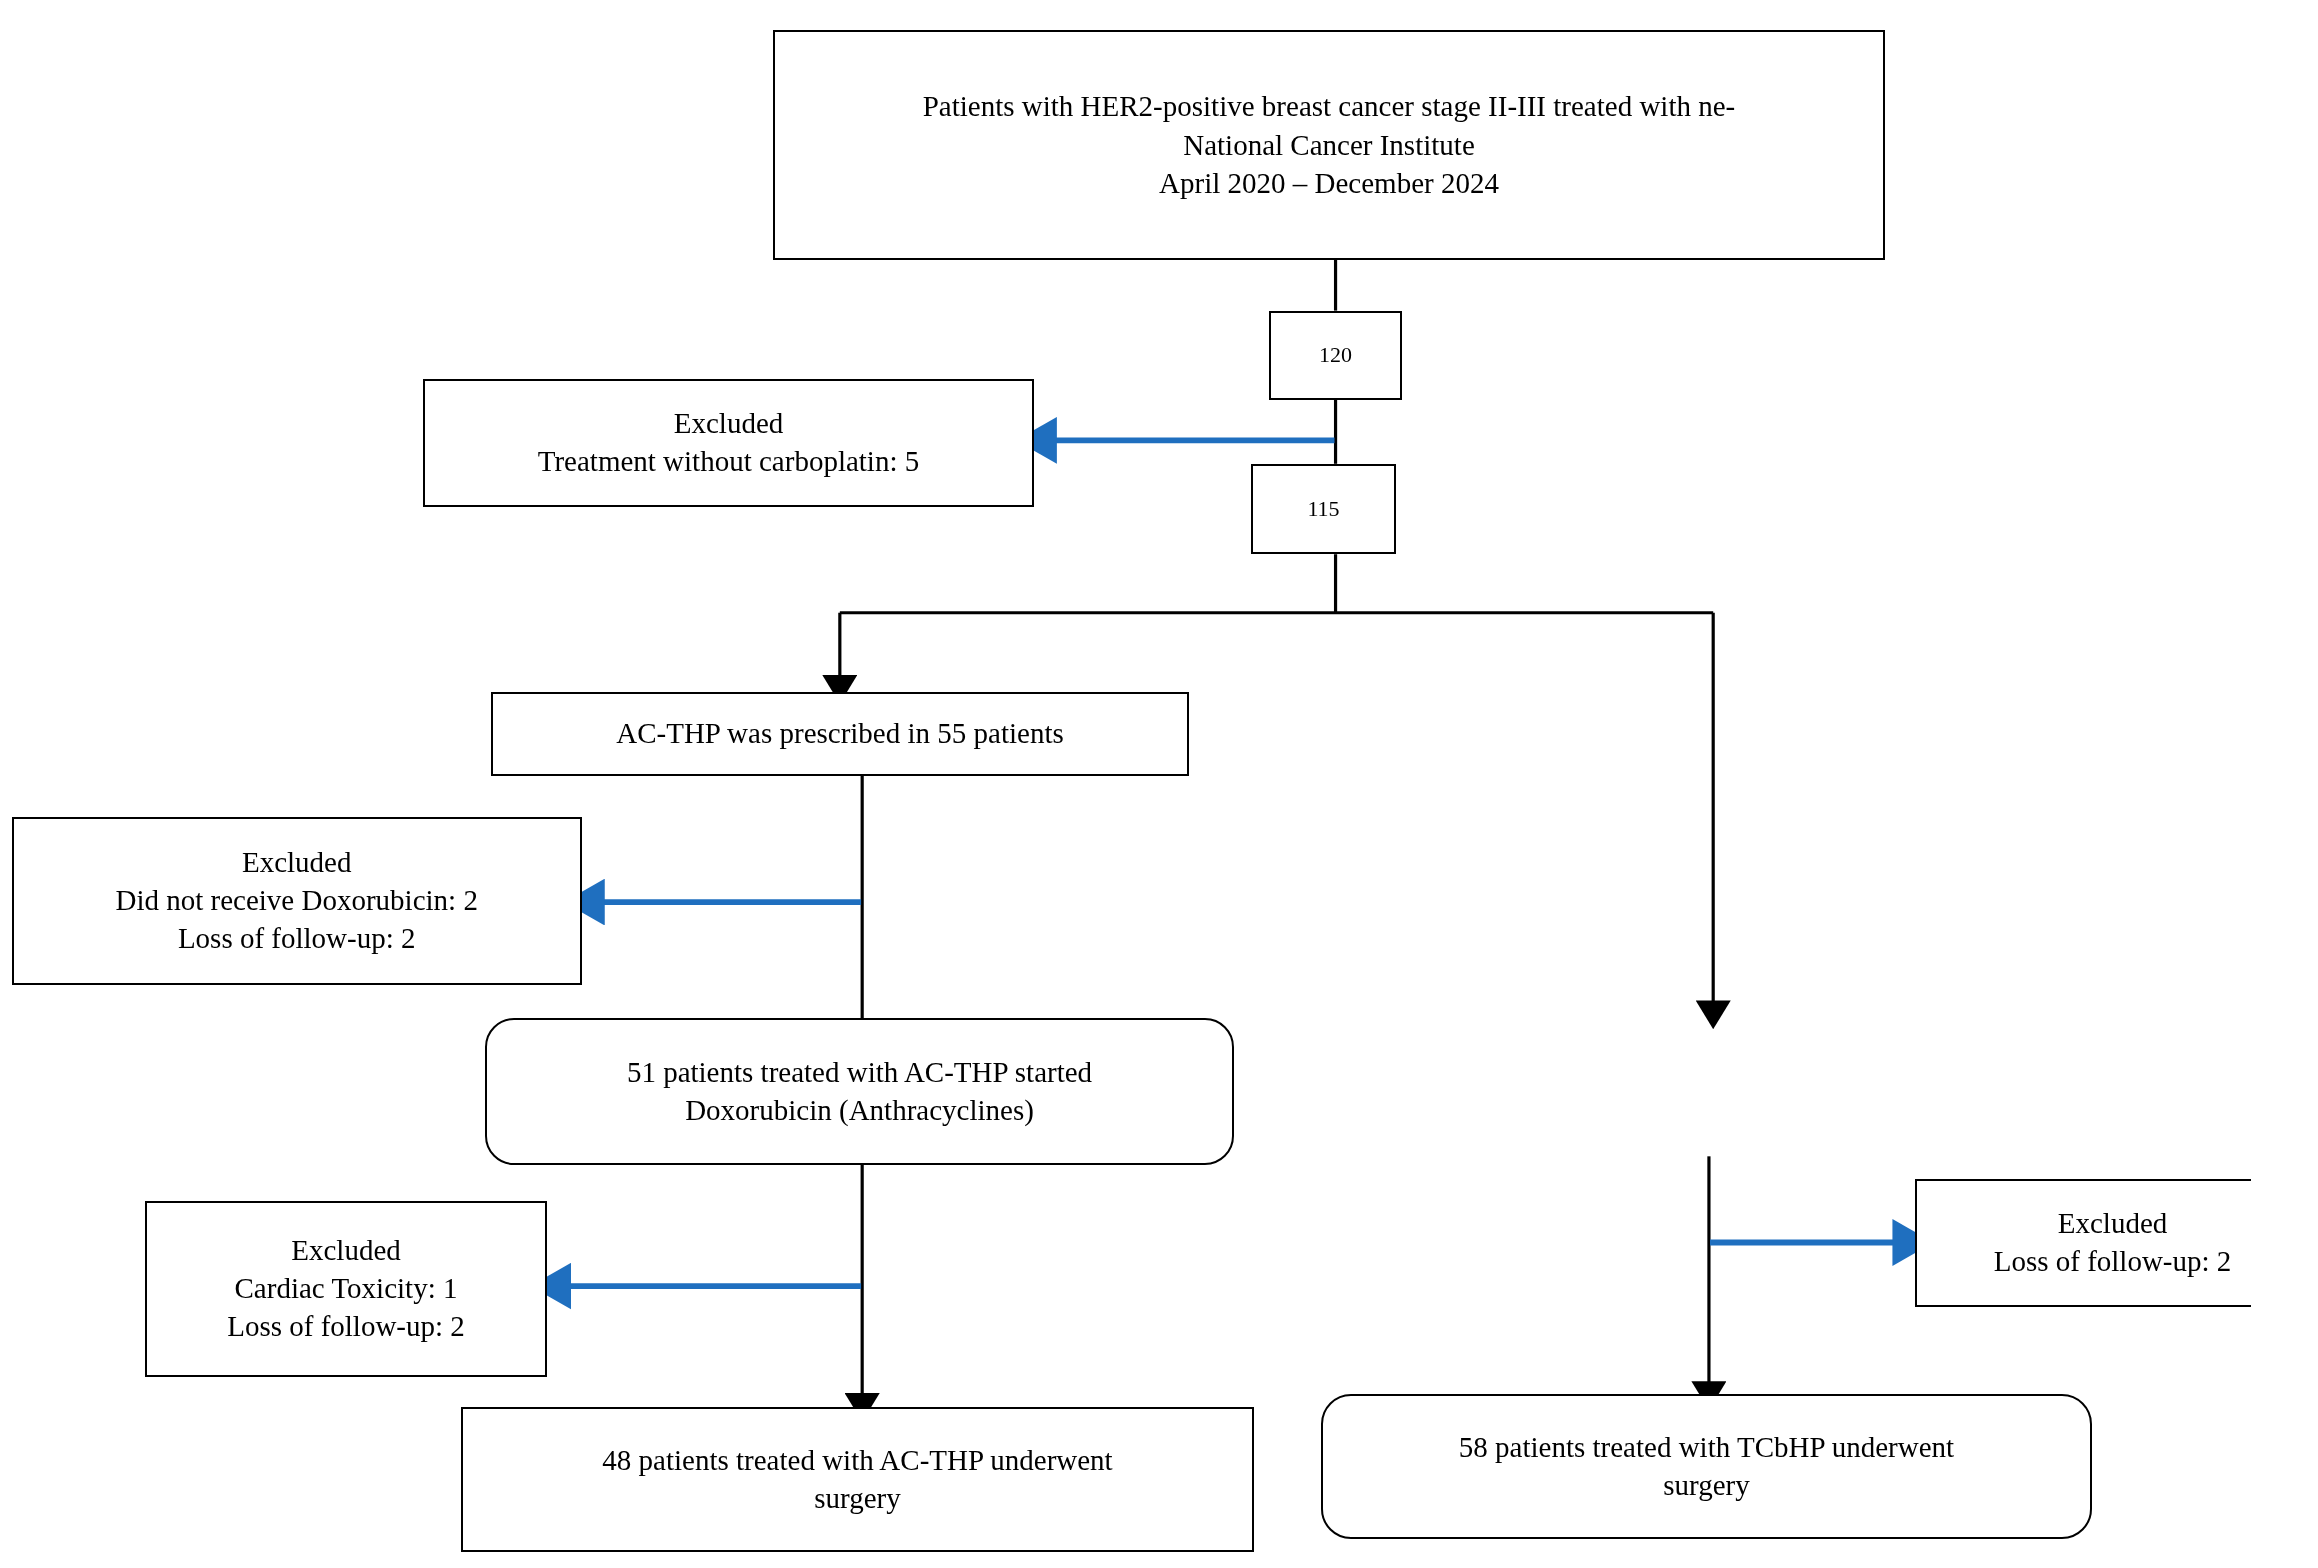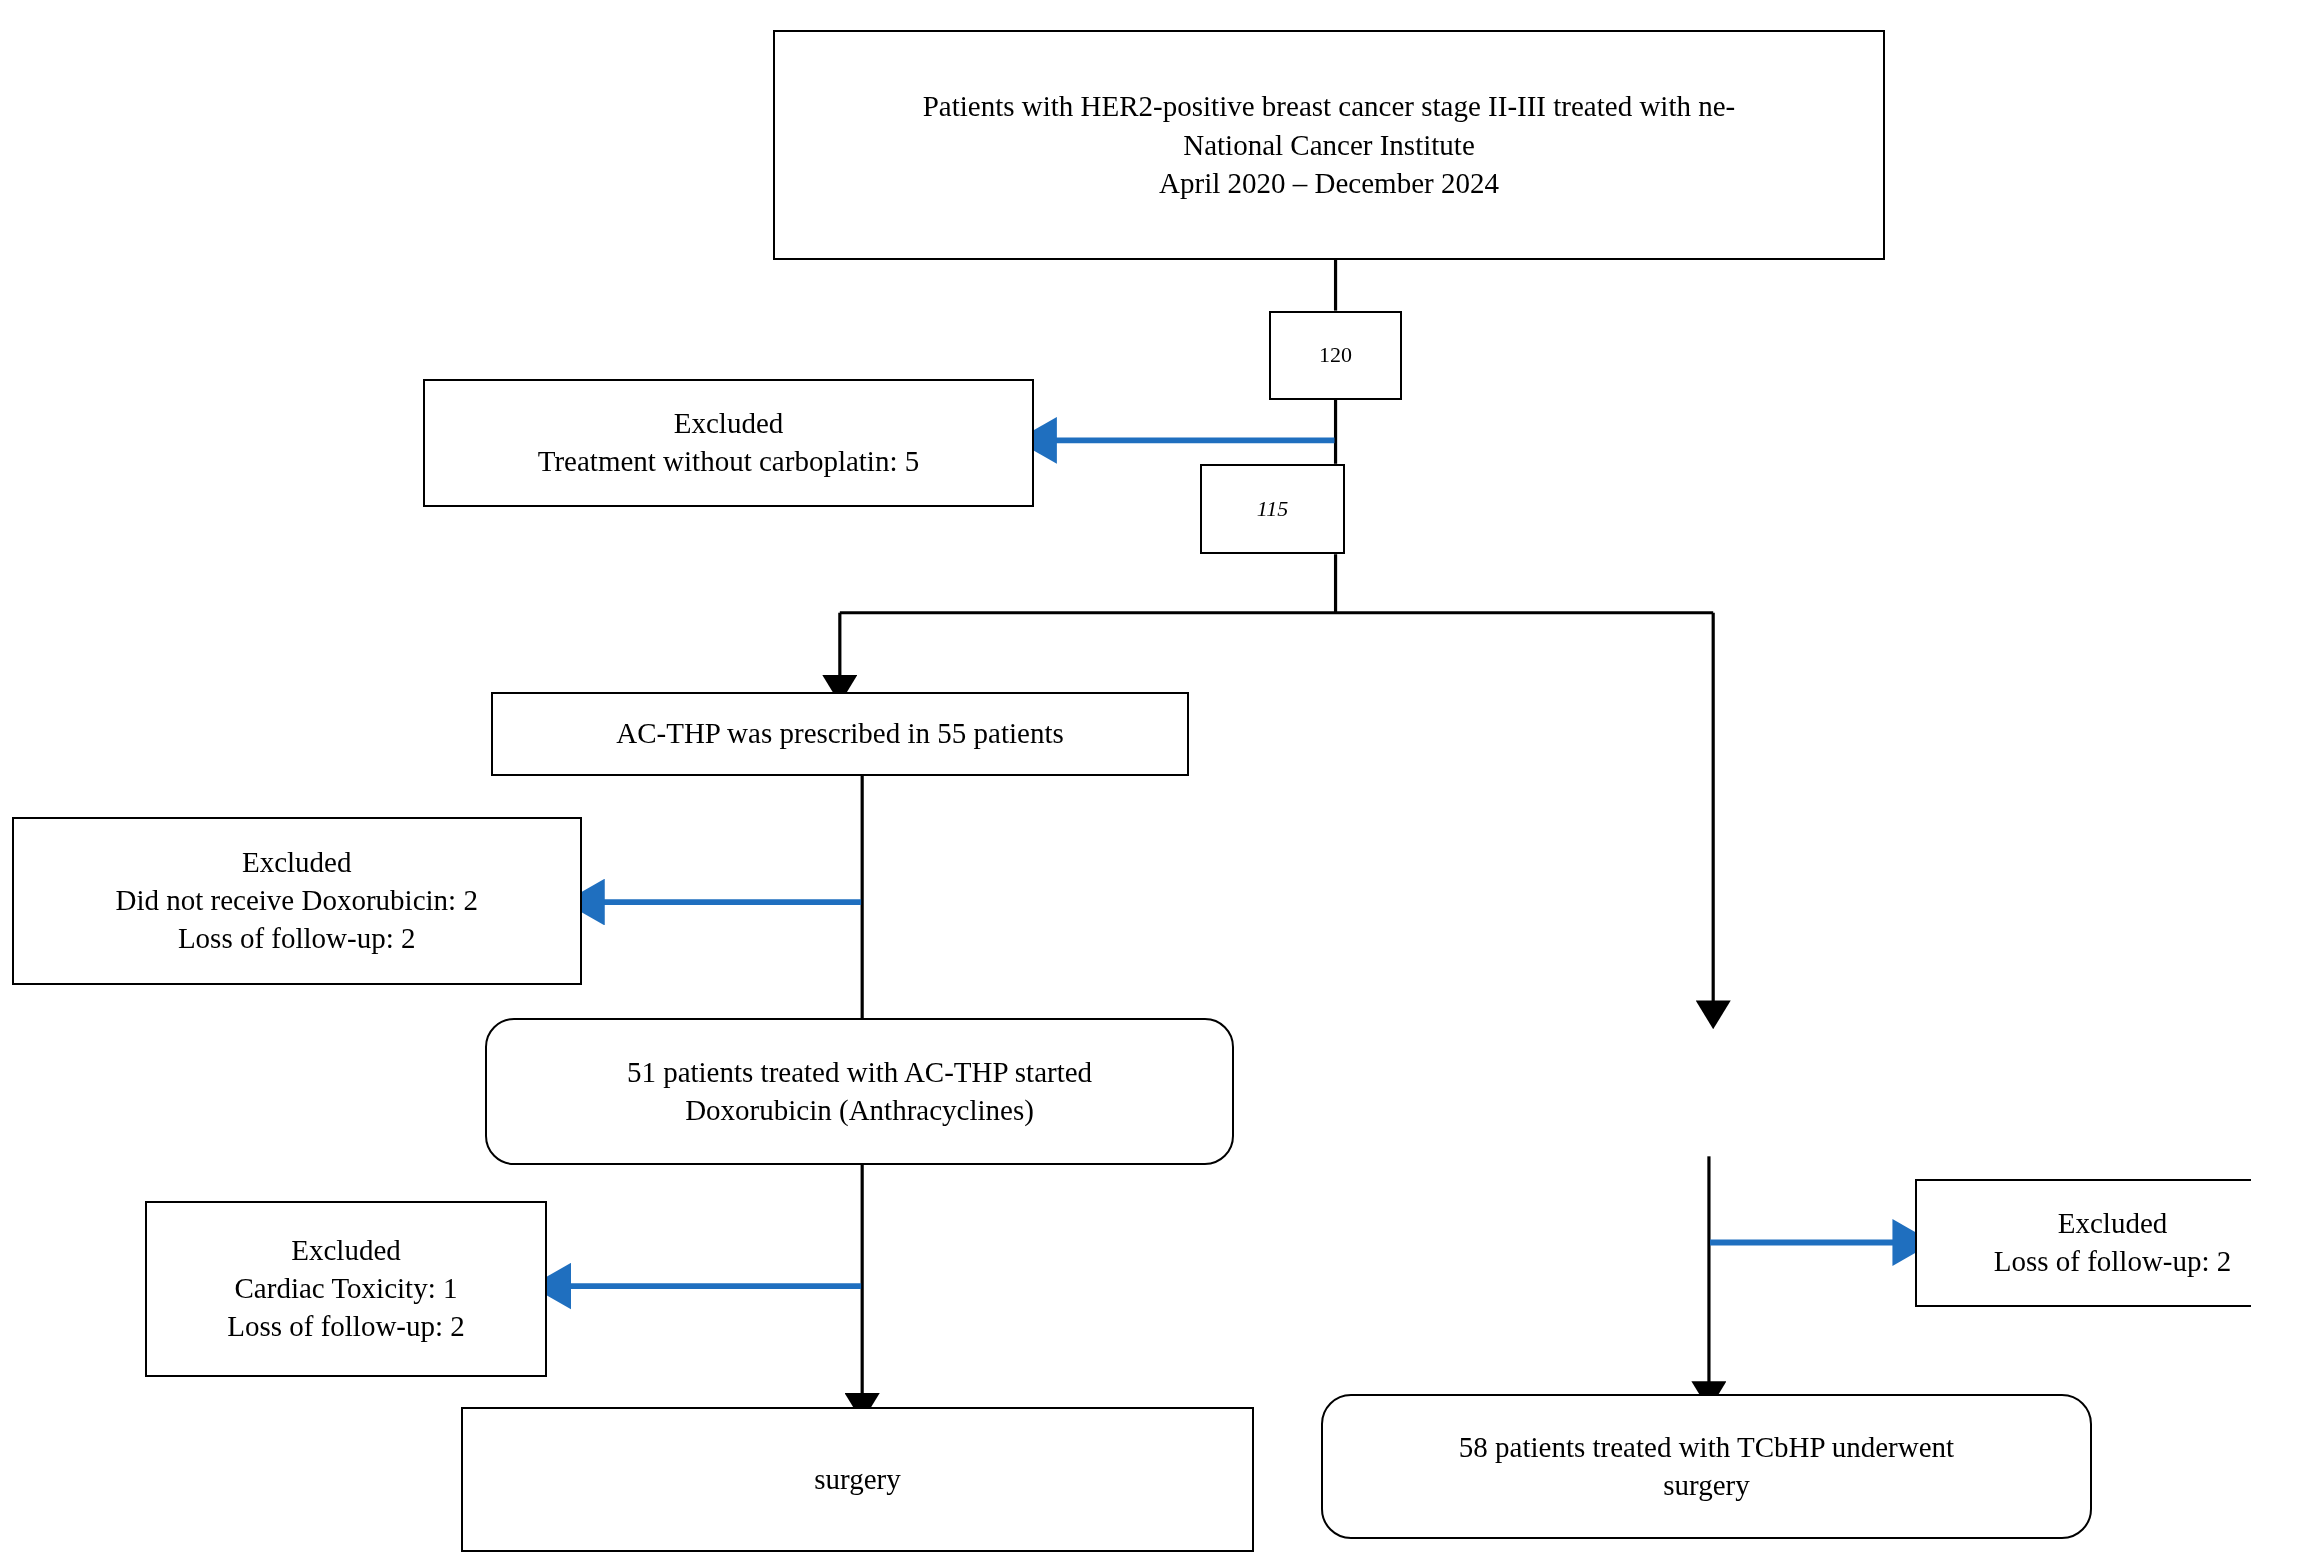--- a/index.html
+++ b/index.html
@@ -43,21 +43,21 @@
     display: block;
     white-space: nowrap;
   }
   .node.wrap .line {
     white-space: normal;
   }
   
   #node-source      { left: 773px; top: 30px;   width: 1112px; height: 230px; }
   #node-count-120   { left: 1269px; top: 311px;  width: 133px;  height: 89px; }
   #node-excluded-1  { left: 423px;  top: 379px;  width: 611px; height: 128px; }
-  #node-count-115   { left: 1200px; top: 464px;  width: 145px;  height: 90px; font-style: italic; }
+  #node-count-115   { left: 1251px; top: 464px;  width: 145px;  height: 90px; }
   #node-acthp       { left: 491px;  top: 692px; width: 698px; height: 84px; }
   #node-excluded-2  { left: 11.7px;   top: 817px; width: 570px; height: 168px; }
   #node-acthp-doxo  { left: 485px;  top: 1018px; width: 749px; height: 147px; border-radius: 29px; }
   #node-tcbhp       { left: 1385px; top: 1017px; width: 608px; height: 139px; }
   #node-excluded-3  { left: 145px;  top: 1201px; width: 402px;  height: 176px; }
   #node-excluded-4  { left: 1915px; top: 1179px; width: 395px;  height: 128px; }
   #node-acthp-surg  { left: 461px;  top: 1407px; width: 793px; height: 145px; }
   #node-tcbhp-surg  { left: 1321px; top: 1394px; width: 771px; height: 145px; border-radius: 30px; }
 
   #node-count-120 .line, #node-count-115 .line { font-size: 22px; }
@@ -142,20 +142,21 @@
     <span class="line">Cardiac Toxicity: 1</span>
     <span class="line">Loss of follow-up: 2</span>
   </div>
 
   <div class="node" id="node-excluded-4">
     <span class="line">Excluded</span>
     <span class="line">Loss of follow-up: 2</span>
   </div>
 
   <div class="node" id="node-acthp-surg">
+    <span class="line">48 patients treated with AC-THP underwent</span>
     <span class="line">surgery</span>
   </div>
 
   <div class="node" id="node-tcbhp-surg">
     <span class="line">58 patients treated with TCbHP underwent</span>
     <span class="line">surgery</span>
   </div>
 
 </div>
 

